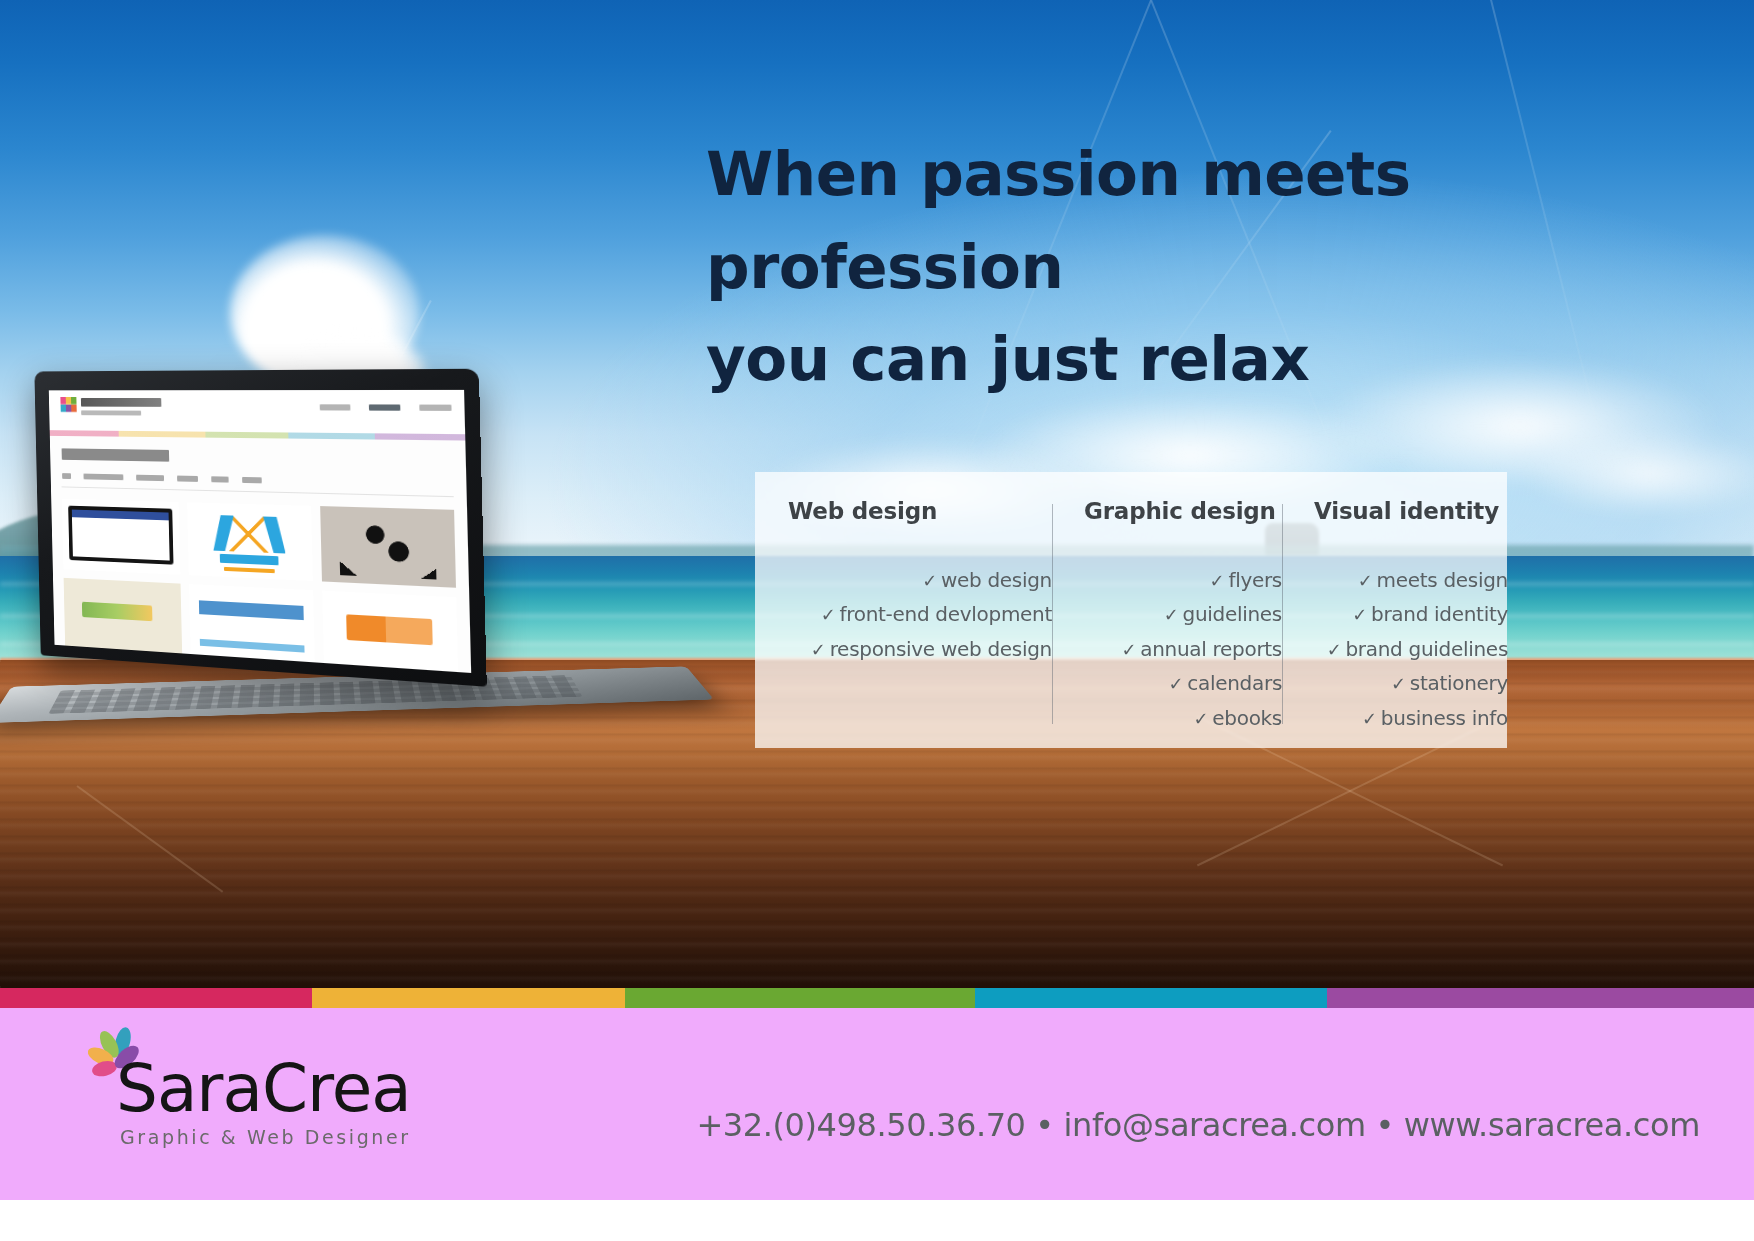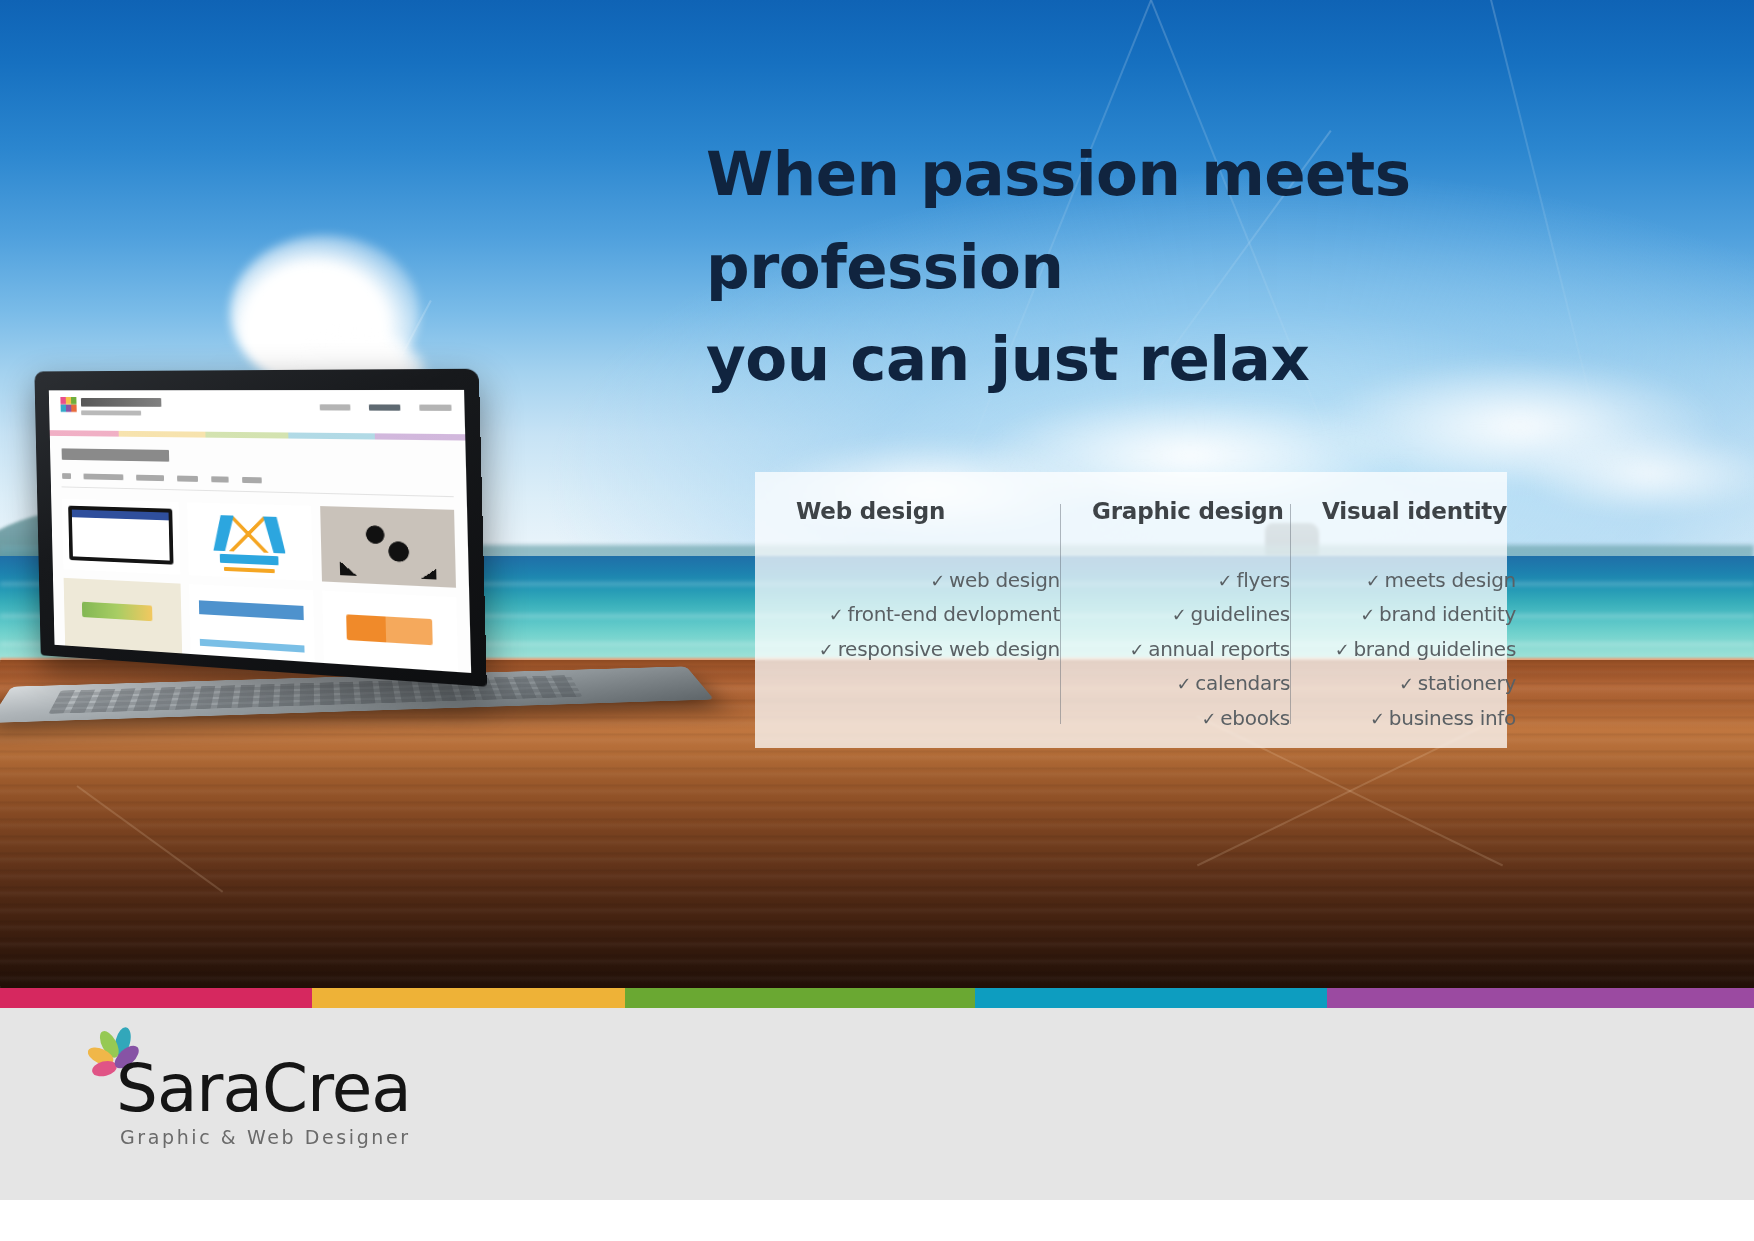--- a/index.html
+++ b/index.html
@@ -148,21 +148,21 @@
     font-weight:700; font-size:61px; line-height:1.52;
     letter-spacing:-.5px;
   }
   .headline .l2 { display:block; }
 
   
   .panel {
     position:absolute; left:755px; top:472px; width:752px; height:276px;
     background:rgba(255,255,255,.74);
     display:flex;
-    padding:26px 0 18px 9px;
+    padding:26px 0 18px 1px;
     backdrop-filter:blur(1px);
   }
   .col { flex:0 0 auto; padding:0 0 0 32px; position:relative; }
   .col.c1 { width:296px; }
   .col.c2 { width:230px; }
   .col.c3 { width:226px; }
   .col.c2:before, .col.c3:before {
     content:""; position:absolute; left:0; top:6px; bottom:6px; width:1px;
     background:rgba(90,100,110,.45);
   }
@@ -290,21 +290,21 @@
     background:repeating-linear-gradient(90deg, rgba(60,65,70,.55) 0 14px, rgba(215,220,222,0) 14px 20px),
                repeating-linear-gradient(0deg, rgba(60,65,70,.35) 0 6px, rgba(215,220,222,0) 6px 10px);
     opacity:.55; border-radius:3px;
   }
 
   
   .stripe { position:absolute; left:0; top:988px; width:1754px; height:20px; display:flex; }
   .stripe span { display:block; height:100%; }
 
   
-  .footer { position:absolute; left:0; top:1008px; width:1754px; height:192px; background:#e5e5e5; }
+  .footer { position:absolute; left:0; top:1008px; width:1754px; height:192px; background:#f0abfc; }
   .logoBlock { position:absolute; left:88px; top:18px; width:420px; }
   .flower { position:absolute; left:0; top:0; width:62px; height:62px; }
   .brand {
     position:absolute; left:28px; top:24px;
     font-size:66px; color:#151515; letter-spacing:-1px;
     font-family:"DejaVu Sans", sans-serif; font-weight:400;
   }
   .tagline2 {
     position:absolute; left:32px; top:100px;
     font-size:19px; color:#6a6a6a; letter-spacing:2.6px;
@@ -457,15 +457,16 @@
           <ellipse cx="22" cy="19" rx="7.5" ry="15" fill="#8cc63f" transform="rotate(-28 22 19)"></ellipse>
           <ellipse cx="13" cy="31" rx="7.5" ry="14" fill="#f2b134" transform="rotate(-66 13 31)"></ellipse>
           <ellipse cx="17" cy="44" rx="7.5" ry="13" fill="#e0417a" transform="rotate(-104 17 44)"></ellipse>
           <ellipse cx="40" cy="32" rx="8" ry="15" fill="#7b3f9d" transform="rotate(48 40 32)"></ellipse>
         </g>
       </svg>
       <div class="brand">SaraCrea</div>
       <div class="tagline2">Graphic &amp; Web Designer</div>
     </div>
 
+    <div class="contact">+32.(0)498.50.36.70 • info@saracrea.com • www.saracrea.com</div>
   </div>
 
 </div>
 
 </body></html>

